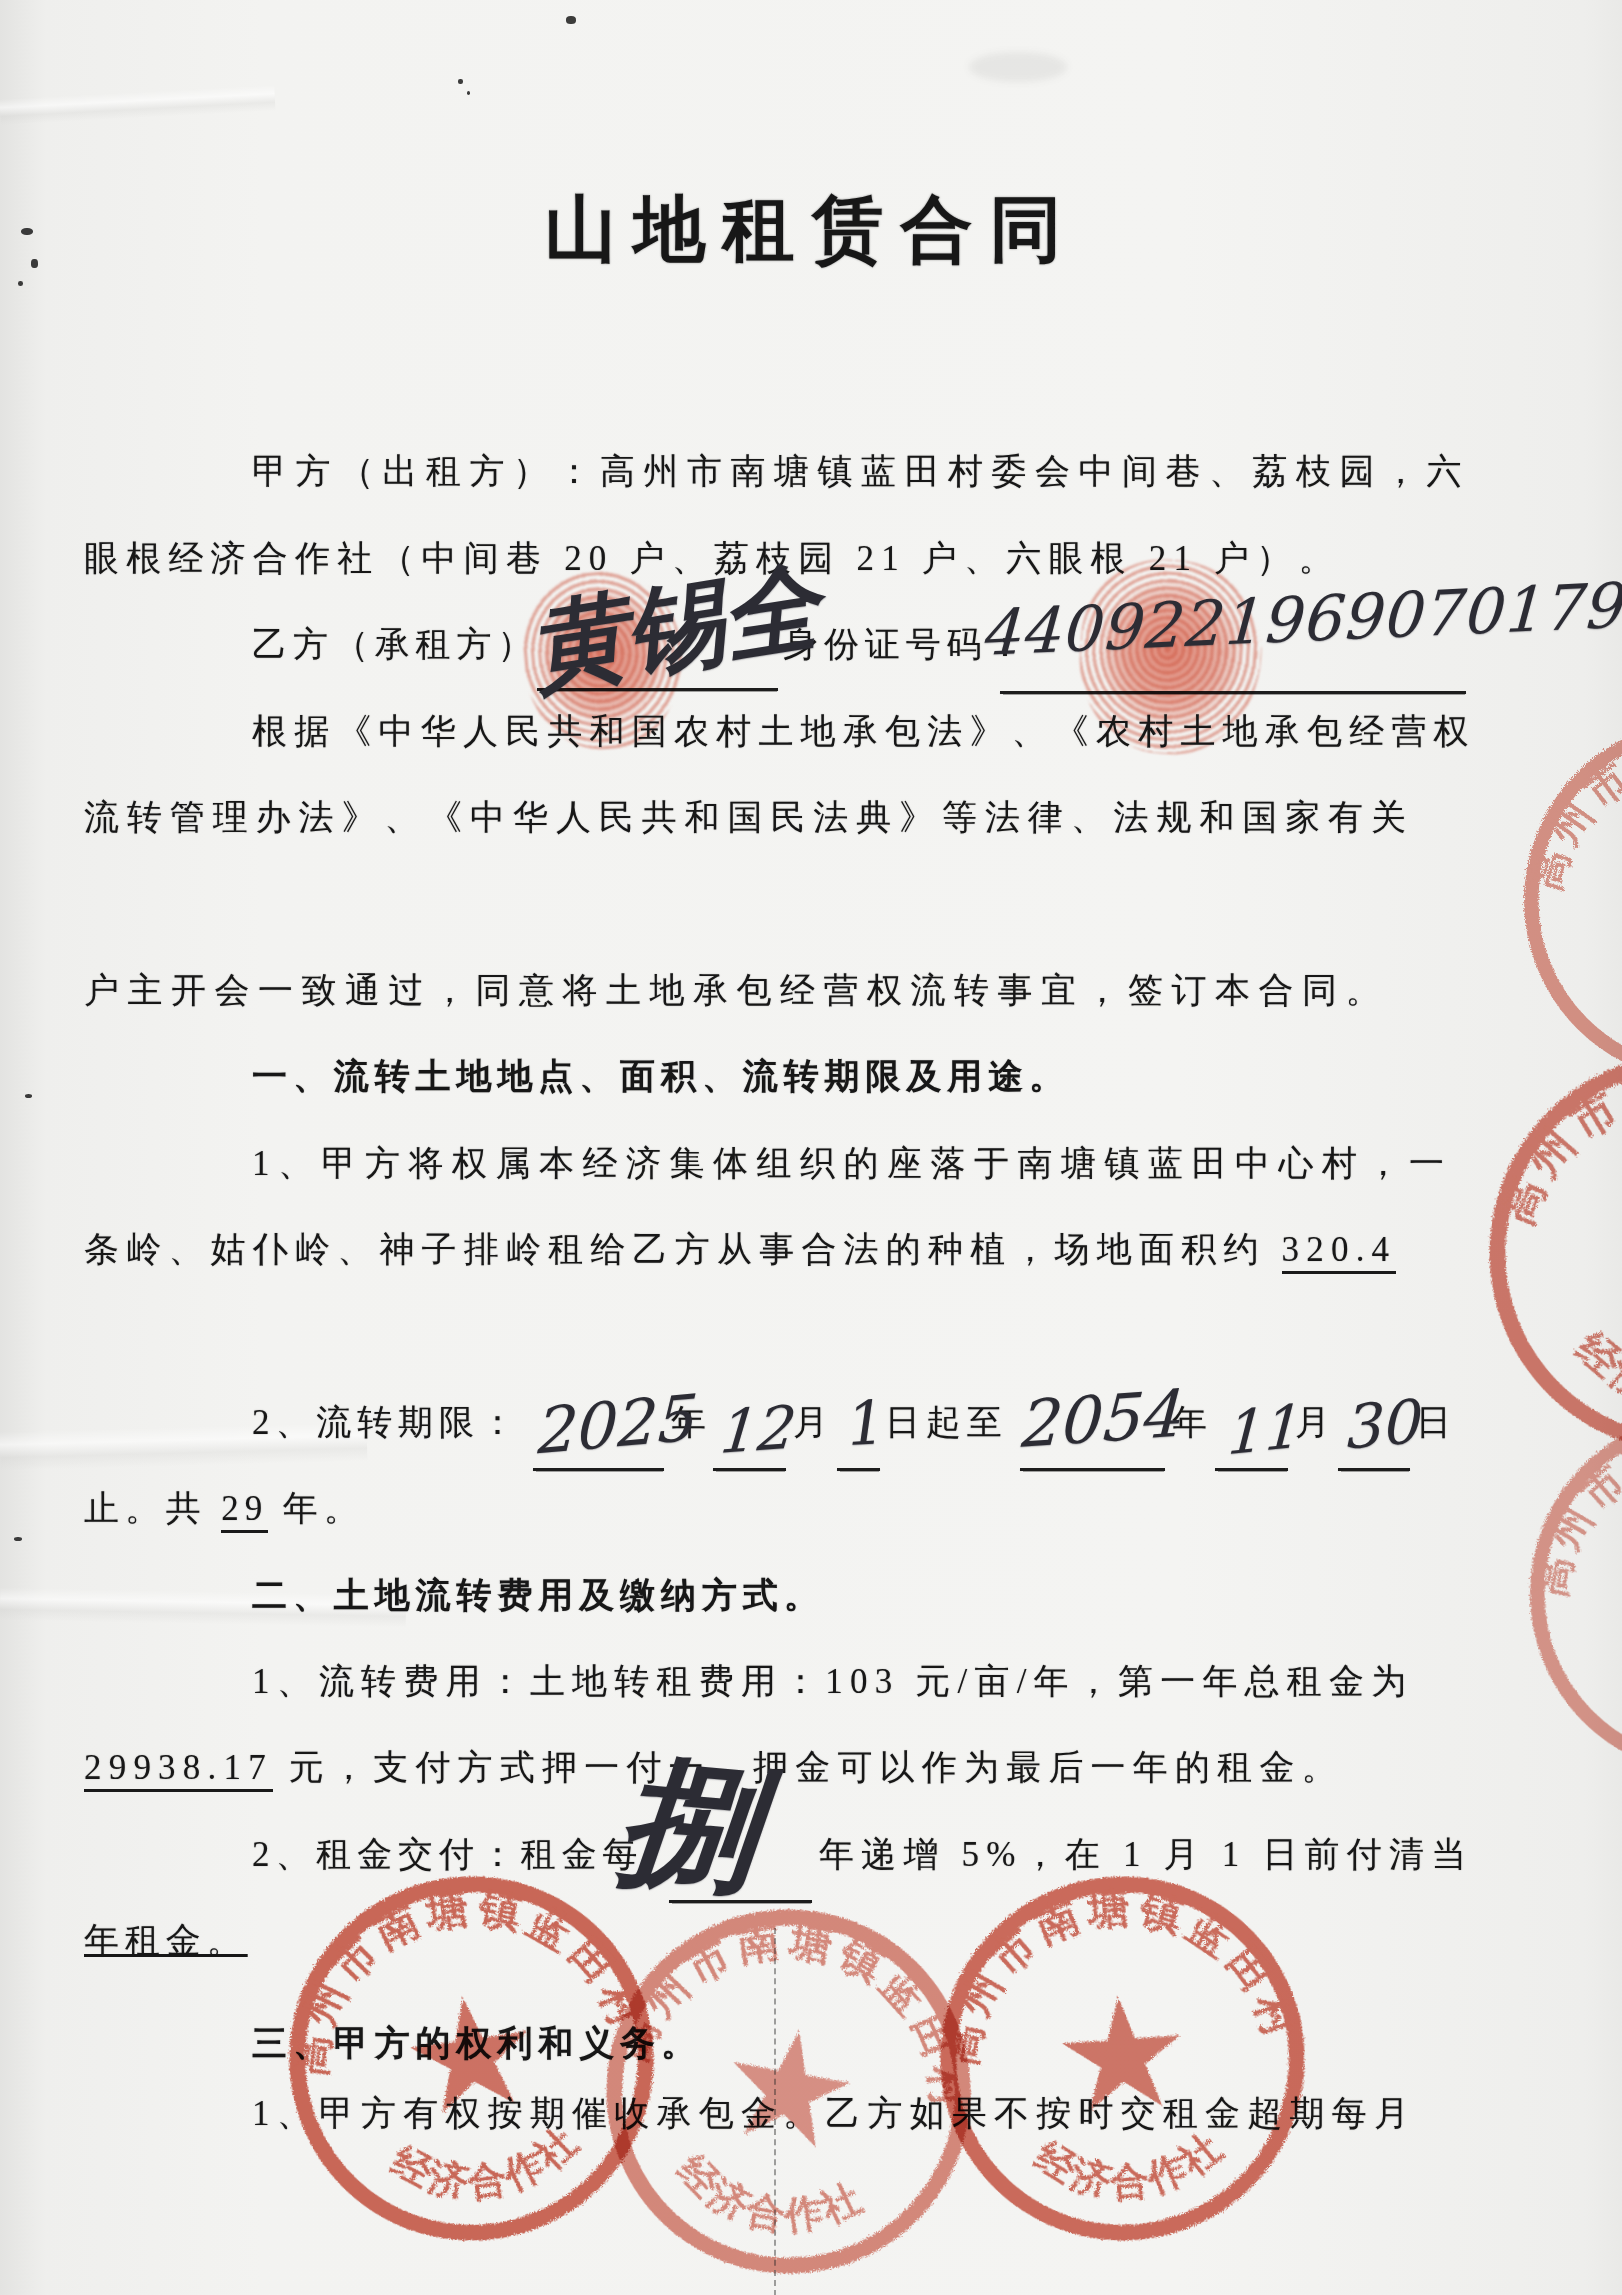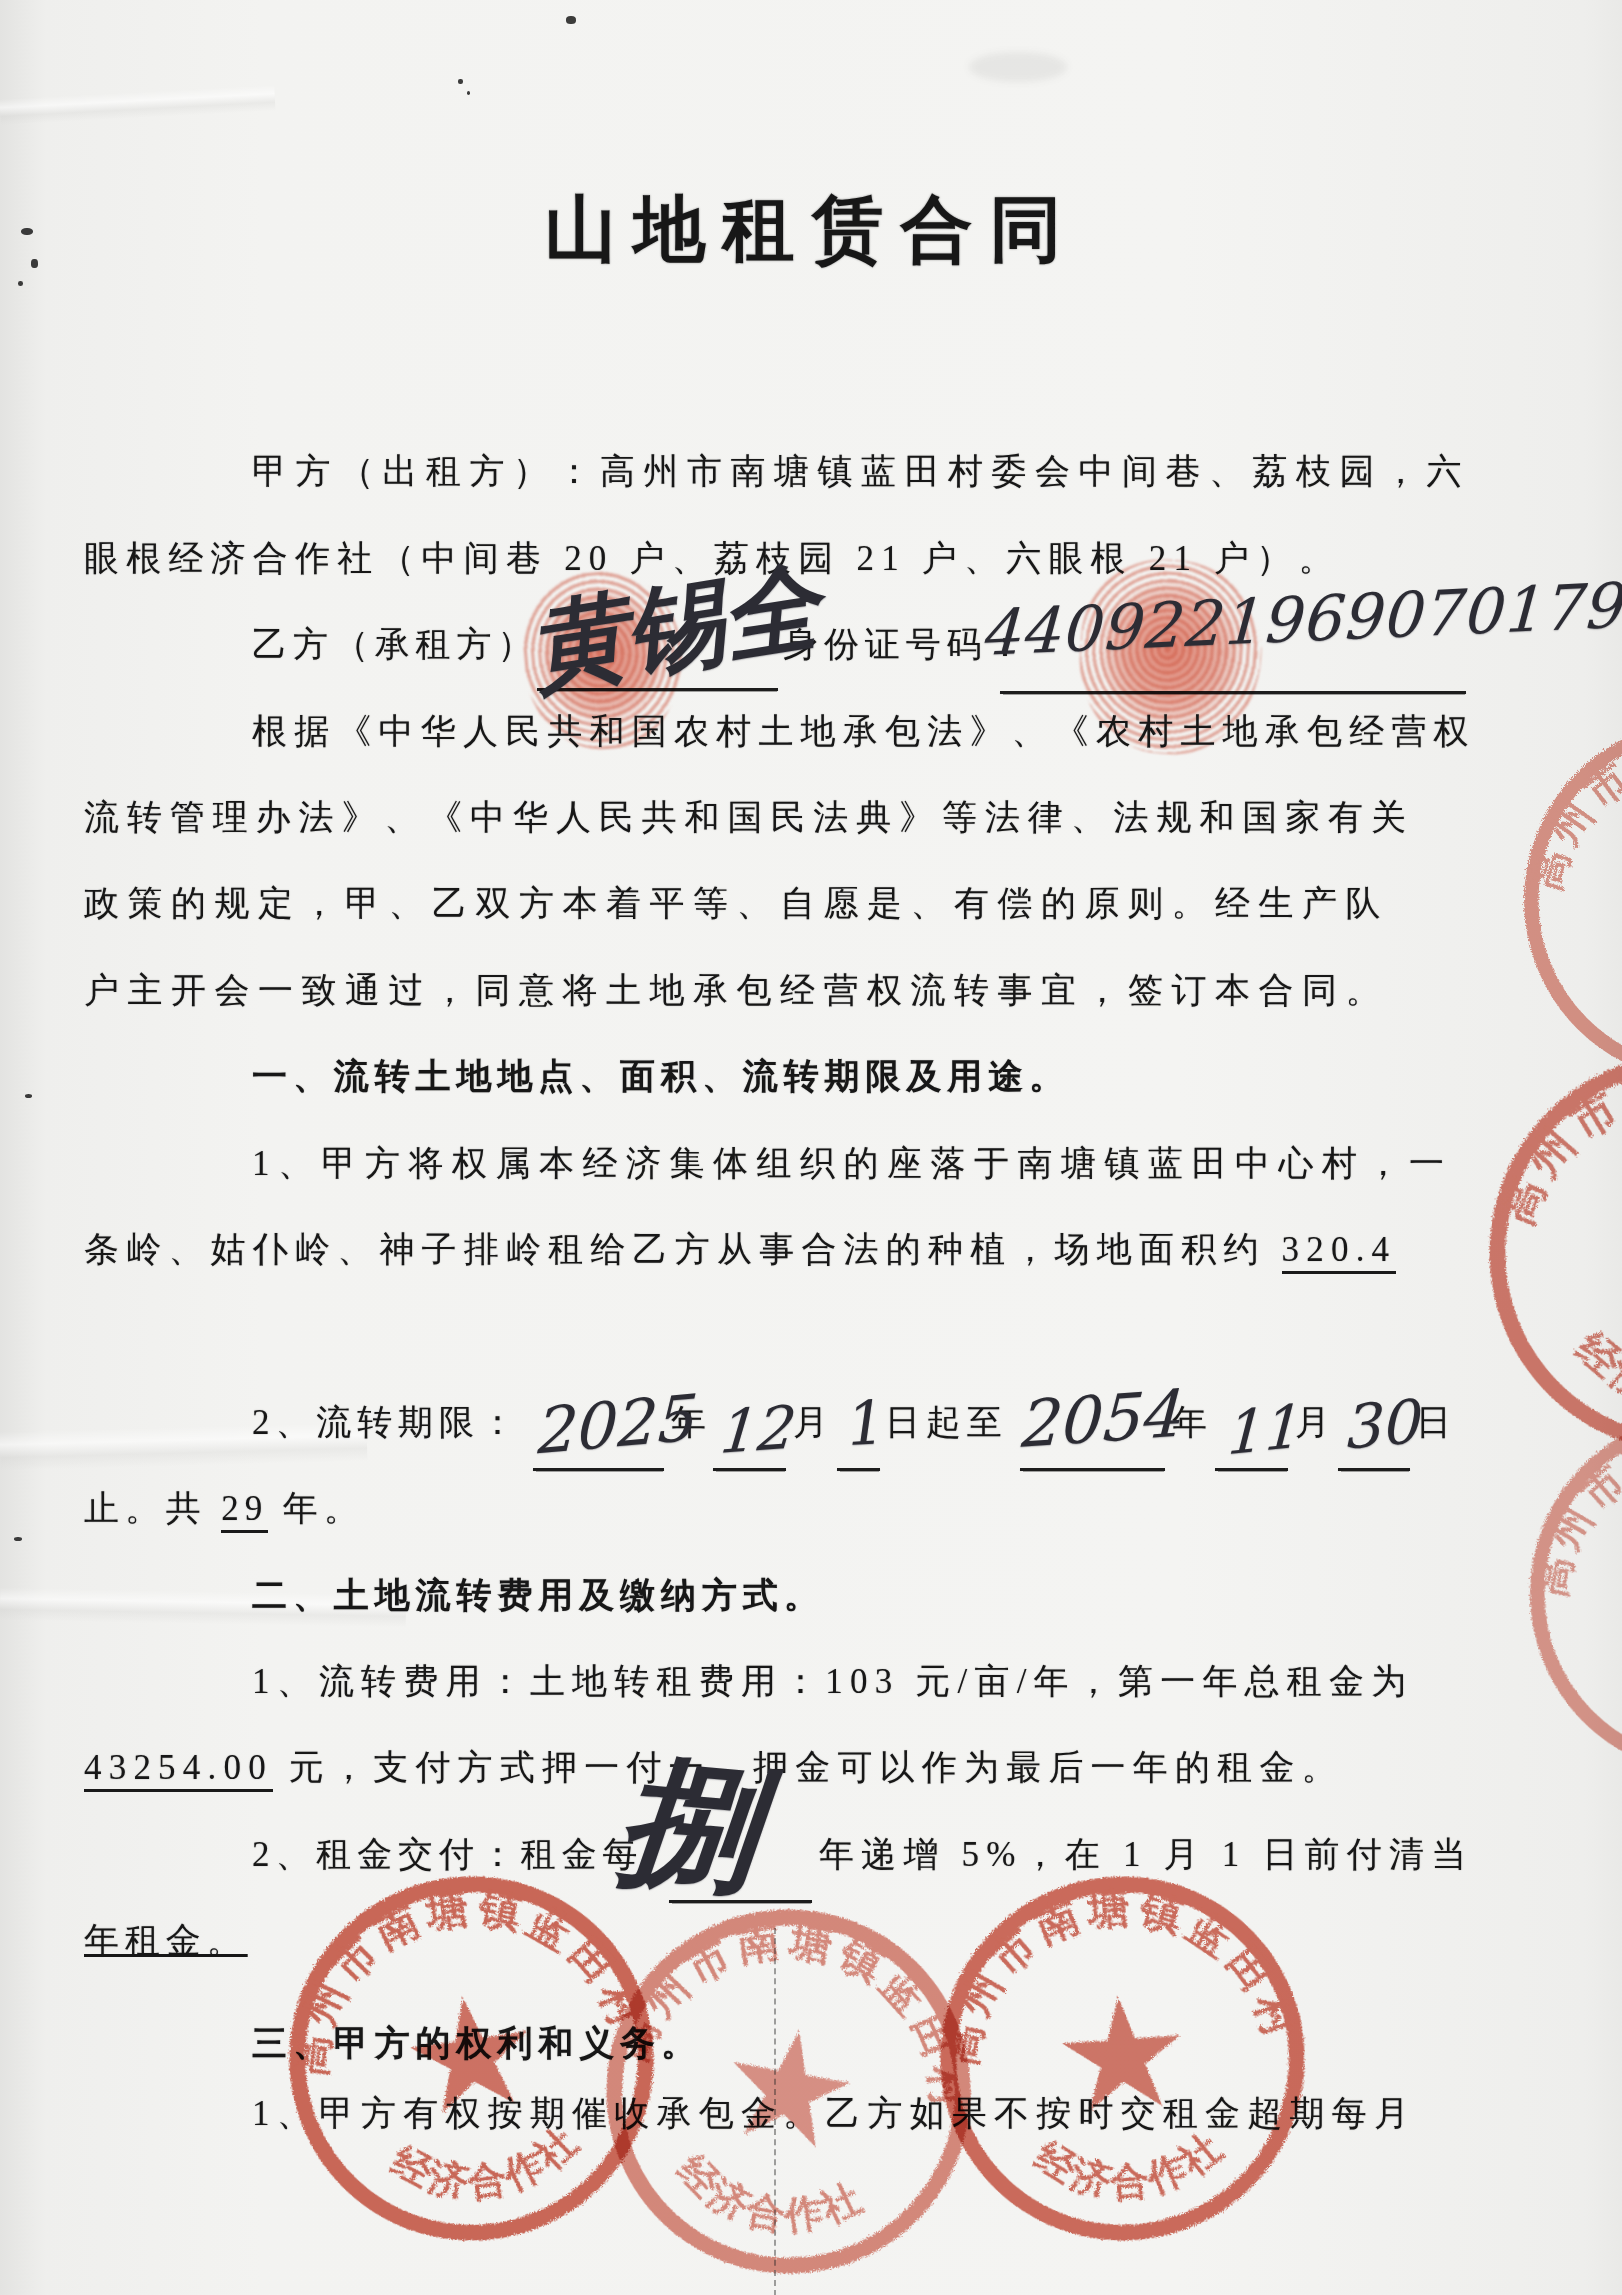--- a/index.html
+++ b/index.html
@@ -66,21 +66,20 @@
   <div class="blank" style="left:1000px;top:691px;width:466px;"></div>
 
   <div class="fp" style="left:524px;top:571px;width:158px;height:178px;transform:rotate(-5deg);"></div>
   <div class="fp" style="left:1080px;top:560px;width:181px;height:194px;transform:rotate(4deg);"></div>
 
   <div class="hw" style="left:529px;top:564px;font-size:97px;font-weight:600;transform:rotate(-9deg);">黄锡全</div>
   <div class="hw" style="left:985px;top:581px;font-size:62px;letter-spacing:0.7px;transform:rotate(-2.5deg) skewX(-7deg);">440922196907017959</div>
 
   <div class="t ls12" style="left:84px;top:794px;letter-spacing:7.9px;">流转管理办法》、《中华人民共和国民法典》等法律、法规和国家有关</div>
   <div class="t ls11" style="left:252px;top:708px;">根据《中华人民共和国农村土地承包法》、《农村土地承包经营权</div>
-  <div class="t ls13" style="left:84px;top:880px;">政策的规定，甲、乙双方本着平等、自愿是、有偿的原则。经生产队</div>
   <div class="t ls13" style="left:84px;top:967px;">户主开会一致通过，同意将土地承包经营权流转事宜，签订本合同。</div>
 
   <div class="t ls9 bold" style="left:252px;top:1053px;">一、流转土地地点、面积、流转期限及用途。</div>
   <div class="t ls13" style="left:252px;top:1140px;">1、甲方将权属本经济集体组织的座落于南塘镇蓝田中心村，一</div>
   <div class="t ls11" style="left:84px;top:1226px;"><span>条岭、姑仆岭、神子排岭租给乙方从事合法的种植，场地面积约 </span><span class="u">320.4</span></div>
 
   <div class="t ls9" style="left:252px;top:1399px;">2、流转期限：</div>
   <div class="blank" style="left:533px;top:1468px;width:131px;"></div>
   <div class="t" style="left:671px;top:1399px;">年</div>
   <div class="blank" style="left:713px;top:1468px;width:73px;"></div>
@@ -98,21 +97,21 @@
   <div class="hw" style="left:721px;top:1395px;font-size:59px;transform:rotate(-4deg) skewX(-10deg);">12</div>
   <div class="hw" style="left:847px;top:1388px;font-size:60px;transform:rotate(-3deg);">1</div>
   <div class="hw" style="left:1022px;top:1382px;font-size:64px;transform:rotate(-4deg) skewX(-8deg);">2054</div>
   <div class="hw" style="left:1228px;top:1395px;font-size:59px;transform:rotate(-6deg) skewX(-10deg);">11</div>
   <div class="hw" style="left:1347px;top:1389px;font-size:60px;transform:rotate(-5deg) skewX(-6deg);">30</div>
 
   <div class="t ls9" style="left:84px;top:1485px;"><span>止。共 </span><span class="u">29</span><span> 年。</span></div>
 
   <div class="t ls9 bold" style="left:252px;top:1572px;">二、土地流转费用及缴纳方式。</div>
   <div class="t ls11" style="left:252px;top:1658px;">1、流转费用：土地转租费用：103 元/亩/年，第一年总租金为</div>
-  <div class="t ls11" style="left:84px;top:1744px;"><span class="u">43254.00</span><span> 元，支付方式押一付一，押金可以作为最后一年的租金。</span></div>
+  <div class="t ls11" style="left:84px;top:1744px;"><span class="u">29938.17</span><span> 元，支付方式押一付一，押金可以作为最后一年的租金。</span></div>
 
   <div class="t ls9" style="left:252px;top:1831px;">2、租金交付：租金每</div>
   <div class="blank" style="left:669px;top:1900px;width:143px;"></div>
   <div class="t ls11" style="left:819px;top:1831px;">年递增 5%，在 1 月 1 日前付清当</div>
   <div class="hw" style="left:619px;top:1731px;font-size:141px;font-weight:600;transform:rotate(5deg);">捌</div>
   <div class="t ls9" style="left:84px;top:1917px;text-decoration:underline;">年租金。</div>
 
   <div class="t ls9 bold" style="left:252px;top:2004px;margin-top:16px;">三、甲方的权利和义务。</div>
   <div class="t ls11" style="left:252px;top:2090px;">1、甲方有权按期催收承包金。乙方如果不按时交租金超期每月</div>
 

